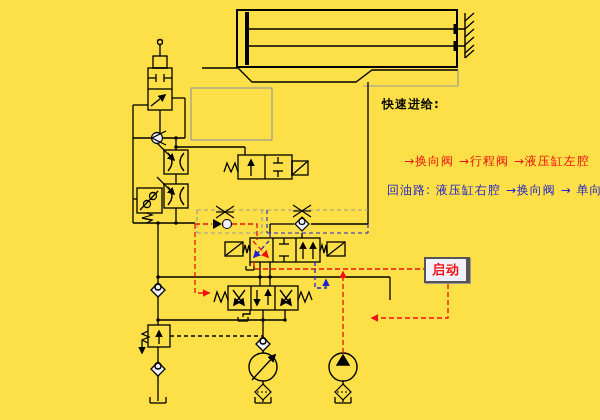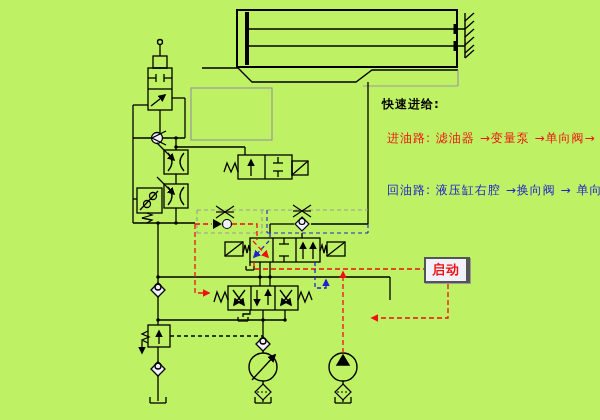--- a/index.html
+++ b/index.html
@@ -1,18 +1,18 @@
 <!DOCTYPE html>
 <html><head>
 <meta charset="utf-8">
 <style>
   html,body{margin:0;padding:0;}
   .stage{
     position:relative;width:600px;height:420px;overflow:hidden;
-    background:#bef264;
+    background:#fde047;
     font-family:"DejaVu Sans","Liberation Sans",sans-serif;
   }
   .stage svg{position:absolute;left:0;top:0;}
   .ann{position:absolute;font-size:12px;letter-spacing:1px;white-space:nowrap;}
   .ann.black{color:#000000;font-weight:bold;}
   .ann.red{color:#ee1111;}
   .ann.blue{color:#2222cc;}
   .statusbox{
     position:absolute;left:424px;top:257px;height:22px;
     display:flex;align-items:stretch;
@@ -301,20 +301,20 @@
     <circle cx="158" cy="277" r="1.8"></circle>
         <circle cx="260" cy="277" r="1.8"></circle>
     <circle cx="270" cy="277" r="1.8"></circle>
         <circle cx="263" cy="320" r="1.8"></circle>
     <circle cx="285" cy="320" r="1.8"></circle>
         <circle cx="158" cy="320" r="1.8"></circle>
   </g>
 </svg>
 
   <div class="ann black" style="left:382px;top:96px;">快速进给:</div>
-  <div class="ann red" style="left:387px;top:130px;">进油路: 滤油器 →变量泵 →单向阀→</div>
+  <div class="ann red" style="left:404px;top:153px;">→换向阀 →行程阀 →液压缸左腔</div>
   <div class="ann blue" style="left:387px;top:182px;">回油路: 液压缸右腔 →换向阀 → 单向阀</div>
 
   <div class="statusbox">
     <div class="cell first">启动</div>
   </div>
 
 </div>
 
 </body></html>

